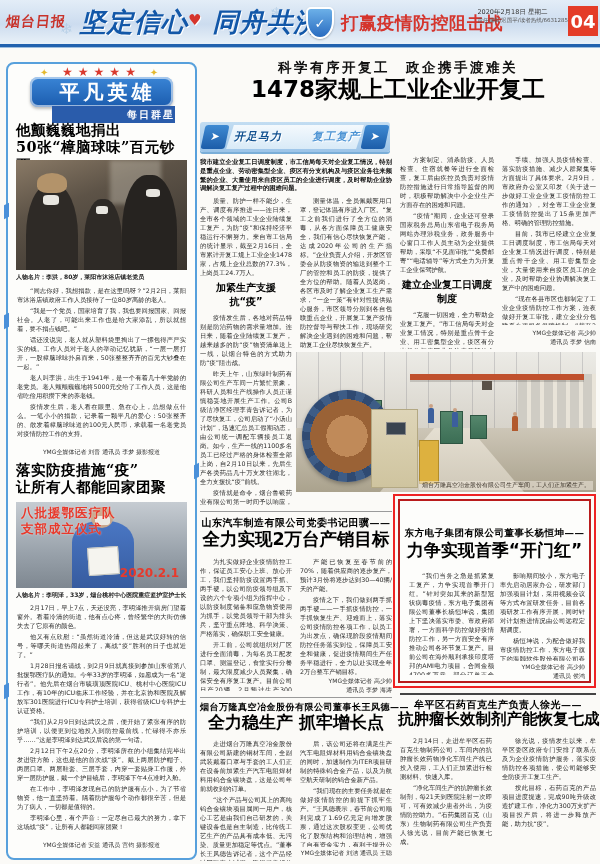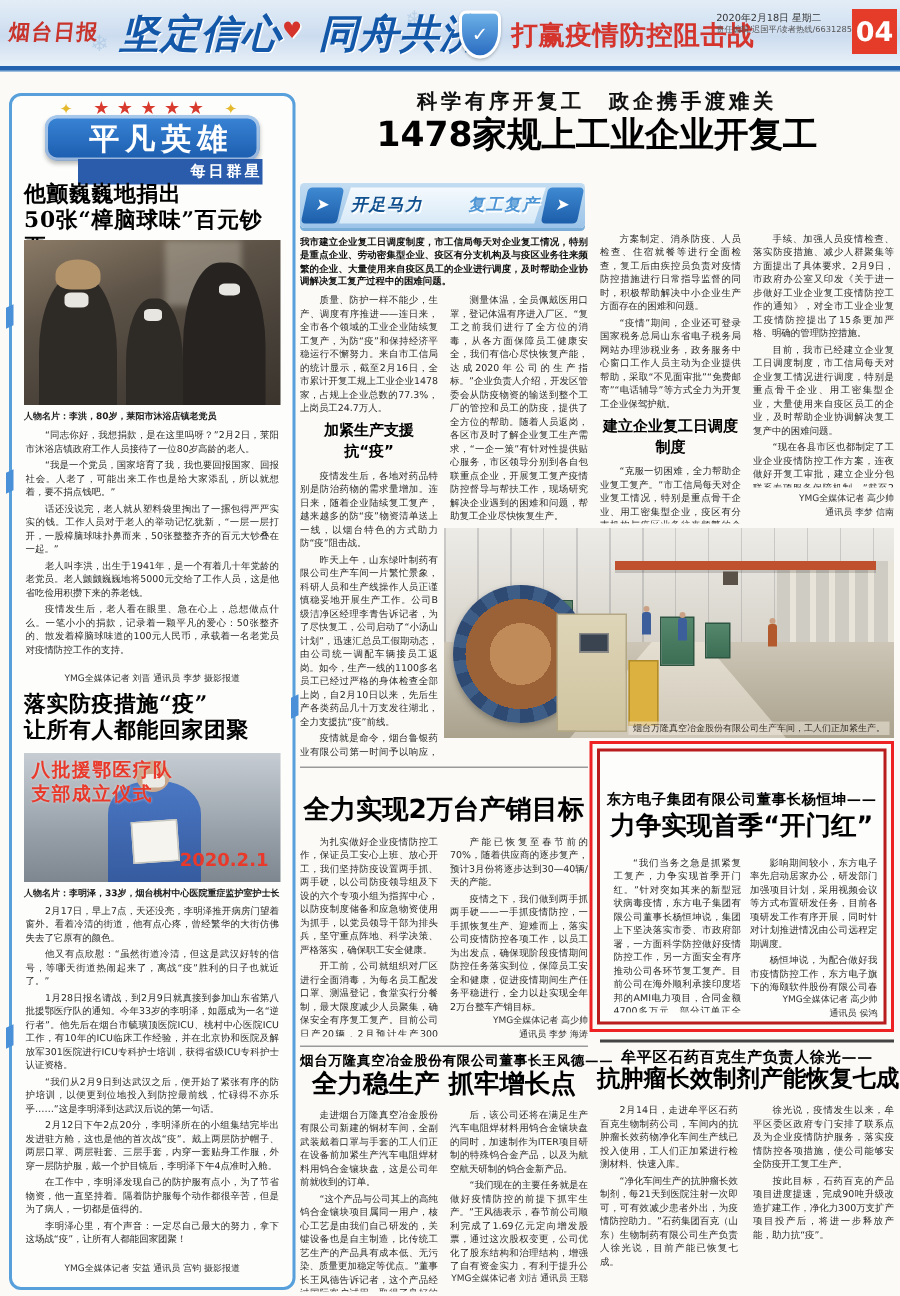--- a/index.html
+++ b/index.html
@@ -259,20 +259,21 @@
     <div class="pf-cab1"></div>
     <div class="pf-scr"></div>
     <div class="pf-cab2"></div>
     <div class="wkr" style="left:44%;top:40%;"></div>
     <div class="wkr" style="left:52%;top:43%;"></div>
     <div class="wkr" style="left:72%;top:46%;background:#b25a2e;"></div>
     <div class="pf-cap">烟台万隆真空冶金股份有限公司生产车间，工人们正加紧生产。</div>
   </div>
 
   <div class="abs divider" style="left:200px;top:511px;width:192px;"></div>
+  <div class="abs kick2" style="left:200px;top:516px;width:192px;">山东汽车制造有限公司党委书记田骥——</div>
   <div class="abs head2" style="left:198px;top:527px;width:196px;font-size:17.5px;">全力实现2万台产销目标</div>
   <div class="abs colx" style="left:200px;top:557px;width:92px;height:134px;">
     <p>为扎实做好企业疫情防控工作，保证员工安心上班、放心开工，我们坚持防疫设置两手抓、两手硬，以公司防疫领导组及下设的六个专项小组为指挥中心，以防疫制度储备和应急物资使用为抓手，以党员领导干部为排头兵，坚守重点阵地、科学决策、严格落实，确保职工安全健康。</p>
     <p>开工前，公司就组织对厂区进行全面消毒，为每名员工配发口罩、测温登记，食堂实行分餐制，最大限度减少人员聚集，确保安全有序复工复产。目前公司日产20辆，2月预计生产300辆。</p>
   </div>
   <div class="abs colx" style="left:300px;top:557px;width:92px;height:118px;">
     <p>产能已恢复至春节前的70%，随着供应商的逐步复产，预计3月份将逐步达到30—40辆/天的产能。</p>
     <p>疫情之下，我们做到两手抓两手硬——一手抓疫情防控，一手抓恢复生产、迎难而上，落实公司疫情防控各项工作，以员工为出发点，确保现阶段疫情期间防控任务落实到位，保障员工安全和健康，促进疫情期间生产任务平稳进行，全力以赴实现全年2万台整车产销目标。</p>
   </div>
   <div class="abs credit" style="left:300px;top:676px;width:92px;">

